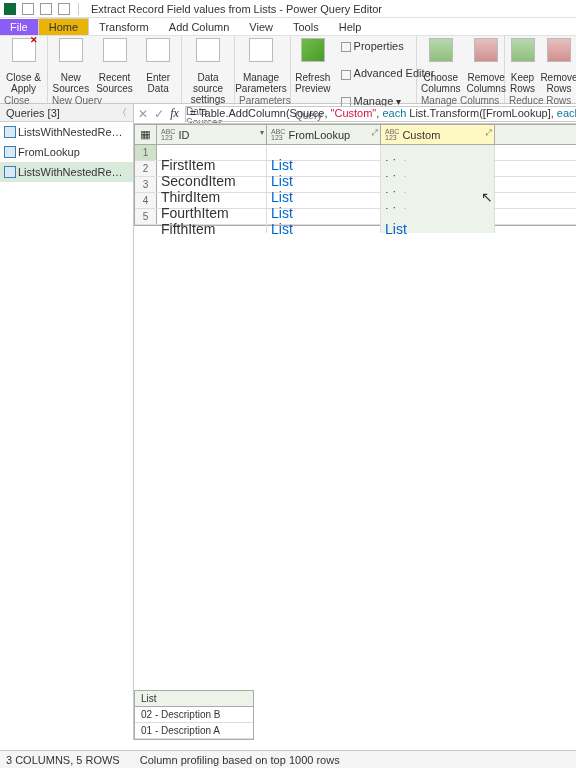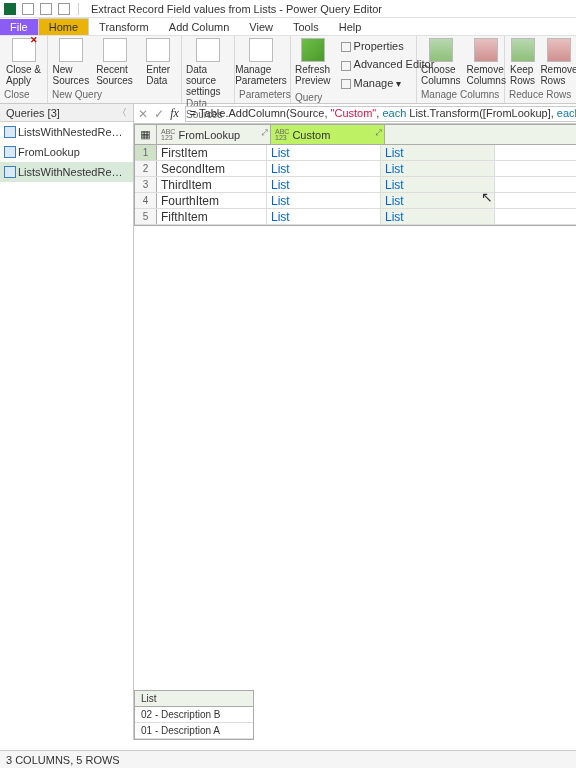--- a/index.html
+++ b/index.html
@@ -9,30 +9,30 @@
 .tbtn{width:12px;height:12px;border:1px solid #999;background:#fff}
 .titlebar .sep{width:1px;height:12px;background:#ccc;margin:0 2px}
 .title-text{margin-left:4px}
 .menubar{height:18px;display:flex;align-items:center;border-bottom:1px solid #e1e1e1}
 .menubar .tab{padding:2px 10px;cursor:pointer}
 .menubar .tab.file{background:#8b5cf6;color:#fff}
 .menubar .tab.active{background:#eab308;border:1px solid #d0d0d0;border-bottom:none}
 .ribbon{height:68px;background:#f5f5f5;display:flex;border-bottom:1px solid #c9c9c9}
 .rgroup{border-right:1px solid #d9d9d9;display:flex;flex-direction:column;justify-content:space-between;padding:2px 4px}
 .rgroup .btns{display:flex;gap:6px;flex:1;align-items:flex-start}
-.rbtn{display:flex;flex-direction:column;align-items:center;width:40px;line-height:1.1;gap:2px;cursor:pointer}
+.rbtn{display:flex;flex-direction:column;align-items:center;width:40px;text-align:center;line-height:1.1;gap:10px;cursor:pointer}
 .rbtn.big{width:44px}
 .rico{width:24px;height:24px;background:#fff;border:1px solid #bbb;position:relative}
 .rico.close::after{content:"✕";position:absolute;top:-3px;right:-3px;color:#c00;font-size:9px;font-weight:bold}
 .rico.refresh{background:linear-gradient(135deg,#6fbf4a,#4c9a2a)}
 .rico.choose,.rico.keep{background:linear-gradient(#b8d8b0,#8fbf7a)}
 .rico.remove,.rico.removerow{background:linear-gradient(#e8c0c0,#d09090)}
 .rbtn span{font-size:10px}
 .rgroup .glabel{font-size:10px;color:#666;padding:1px 0}
-.rlist{display:flex;flex-direction:column;gap:6px;padding:2px 4px;justify-content:center}
+.rlist{display:flex;flex-direction:column;gap:15px;padding:2px 4px;justify-content:center}
 .rlist div{font-size:10px;cursor:pointer;white-space:nowrap}
 .rlist .mini{display:inline-block;width:10px;height:10px;border:1px solid #999;margin-right:3px;vertical-align:middle}
 .main{display:flex;height:636px}
 .queries{width:134px;border-right:1px solid #c9c9c9;background:#fff;display:flex;flex-direction:column}
 .qhdr{height:18px;background:#f0f0f0;border-bottom:1px solid #d0d0d0;display:flex;align-items:center;justify-content:space-between;padding:0 6px}
 .qhdr .chev{font-size:10px;color:#666}
 .qitem{padding:4px 6px 4px 18px;cursor:pointer;position:relative;white-space:nowrap;overflow:hidden;text-overflow:ellipsis}
 .qitem::before{content:"";position:absolute;left:4px;top:4px;width:10px;height:10px;border:1px solid #3a7fb5;background:#dbe9f4}
 .qitem.sel{background:#d9eadb}
 .editor{flex:1;display:flex;flex-direction:column;position:relative}
@@ -40,27 +40,27 @@
 .fbar .xbtn{color:#999;font-size:12px;cursor:pointer}
 .fbar .fx{font-style:italic;font-family:"Times New Roman",serif;font-size:12px}
 .fbar .finput{flex:1;border:1px solid #c9c9c9;height:16px;padding:0 4px;font-family:Consolas,monospace;font-size:10px;overflow:hidden;white-space:nowrap}
 .finput .kw{color:#0c7a9e}
 .finput .str{color:#d14}
 .grid{border:1px solid #aaa;margin:0;display:inline-block;min-width:100%}
 .gridwrap{overflow:auto;flex:1}
 .ghdr{display:flex;background:#eef3ea;border-bottom:1px solid #aaa;height:20px}
 .ghdr .rowcol{width:22px;border-right:1px solid #aaa;display:flex;align-items:center;justify-content:center;background:#eef3ea}
 .ghdr .hcell{border-right:1px solid #aaa;display:flex;align-items:center;padding:0 4px;position:relative;background:#eef3ea}
-.ghdr .hcell.sel{background:#bef264}
+.ghdr .hcell.sel{background:#fef9c3}
 .ghdr .htype{font-size:7px;color:#666;line-height:0.8;margin-right:3px}
 .ghdr .hdd{position:absolute;right:2px;top:3px;font-size:8px;color:#666}
 .c1{width:110px}.c2{width:114px}.c3{width:114px}
 .grow{display:flex;border-bottom:1px solid #ddd;height:16px}
 .grow .rnum{width:22px;border-right:1px solid #aaa;text-align:center;background:#f5f5f5;font-size:10px;line-height:16px;color:#666}
-.grow .dcell{border-right:1px solid #ddd;padding:0 4px;line-height:16px;font-size:12px}
+.grow .dcell{border-right:1px solid #ddd;padding:12px 4px;line-height:16px;font-size:14px}
 .grow .dcell.link{color:#0066cc;cursor:pointer}
 .grow .dcell.selcol{background:#eef3ea}
 .grow .rnum.selrow{background:#cfe2c8}
 .detailpanel{border:1px solid #aaa;width:120px;position:absolute;left:0;bottom:0}
 .detailpanel .dhdr{background:#eef3ea;border-bottom:1px solid #aaa;padding:2px 6px;font-size:10px}
 .detailpanel .drow{border-bottom:1px solid #ddd;padding:2px 6px;font-size:10px}
 .statusbar{height:18px;background:#f5f5f5;border-top:1px solid #c9c9c9;display:flex;align-items:center;padding:0 6px;gap:20px;font-size:10px;color:#555;position:absolute;bottom:0;left:0;right:0}
 .cursor{position:absolute;pointer-events:none;font-size:14px}
 </style>
 </head>
@@ -202,20 +202,25 @@
       <span class="xbtn">✓</span>
       <span class="fx">fx</span>
       <div class="finput">
         <span>= Table.AddColumn(Source, </span><span class="str">"Custom"</span><span>, </span><span class="kw">each</span><span> List.Transform([FromLookup], </span><span class="kw">each</span>
       </div>
     </div>
     <div class="gridwrap">
       <div class="grid">
         <div class="ghdr">
           <div class="rowcol">▦</div>
+          <div class="hcell c1">
+              <span class="htype">ABC<br>123</span>
+              <span>ID</span>
+              <span class="hdd">▾</span>
+            </div>
           <div class="hcell c2">
               <span class="htype">ABC<br>123</span>
               <span>FromLookup</span>
               <span class="hdd">⤢</span>
             </div>
           <div class="hcell c3 sel">
               <span class="htype">ABC<br>123</span>
               <span>Custom</span>
               <span class="hdd">⤢</span>
             </div>
@@ -260,13 +265,14 @@
           <div class="drow">02 - Description B</div>
           <div class="drow">01 - Description A</div>
         </div>
     </div>
     <div class="cursor" style="left:347px;top:85px">↖</div>
   </div>
 </div>
 
 <div class="statusbar">
   <span>3 COLUMNS, 5 ROWS</span>
+  <span>Column profiling based on top 1000 rows</span>
 </div>
 
 </body></html>

